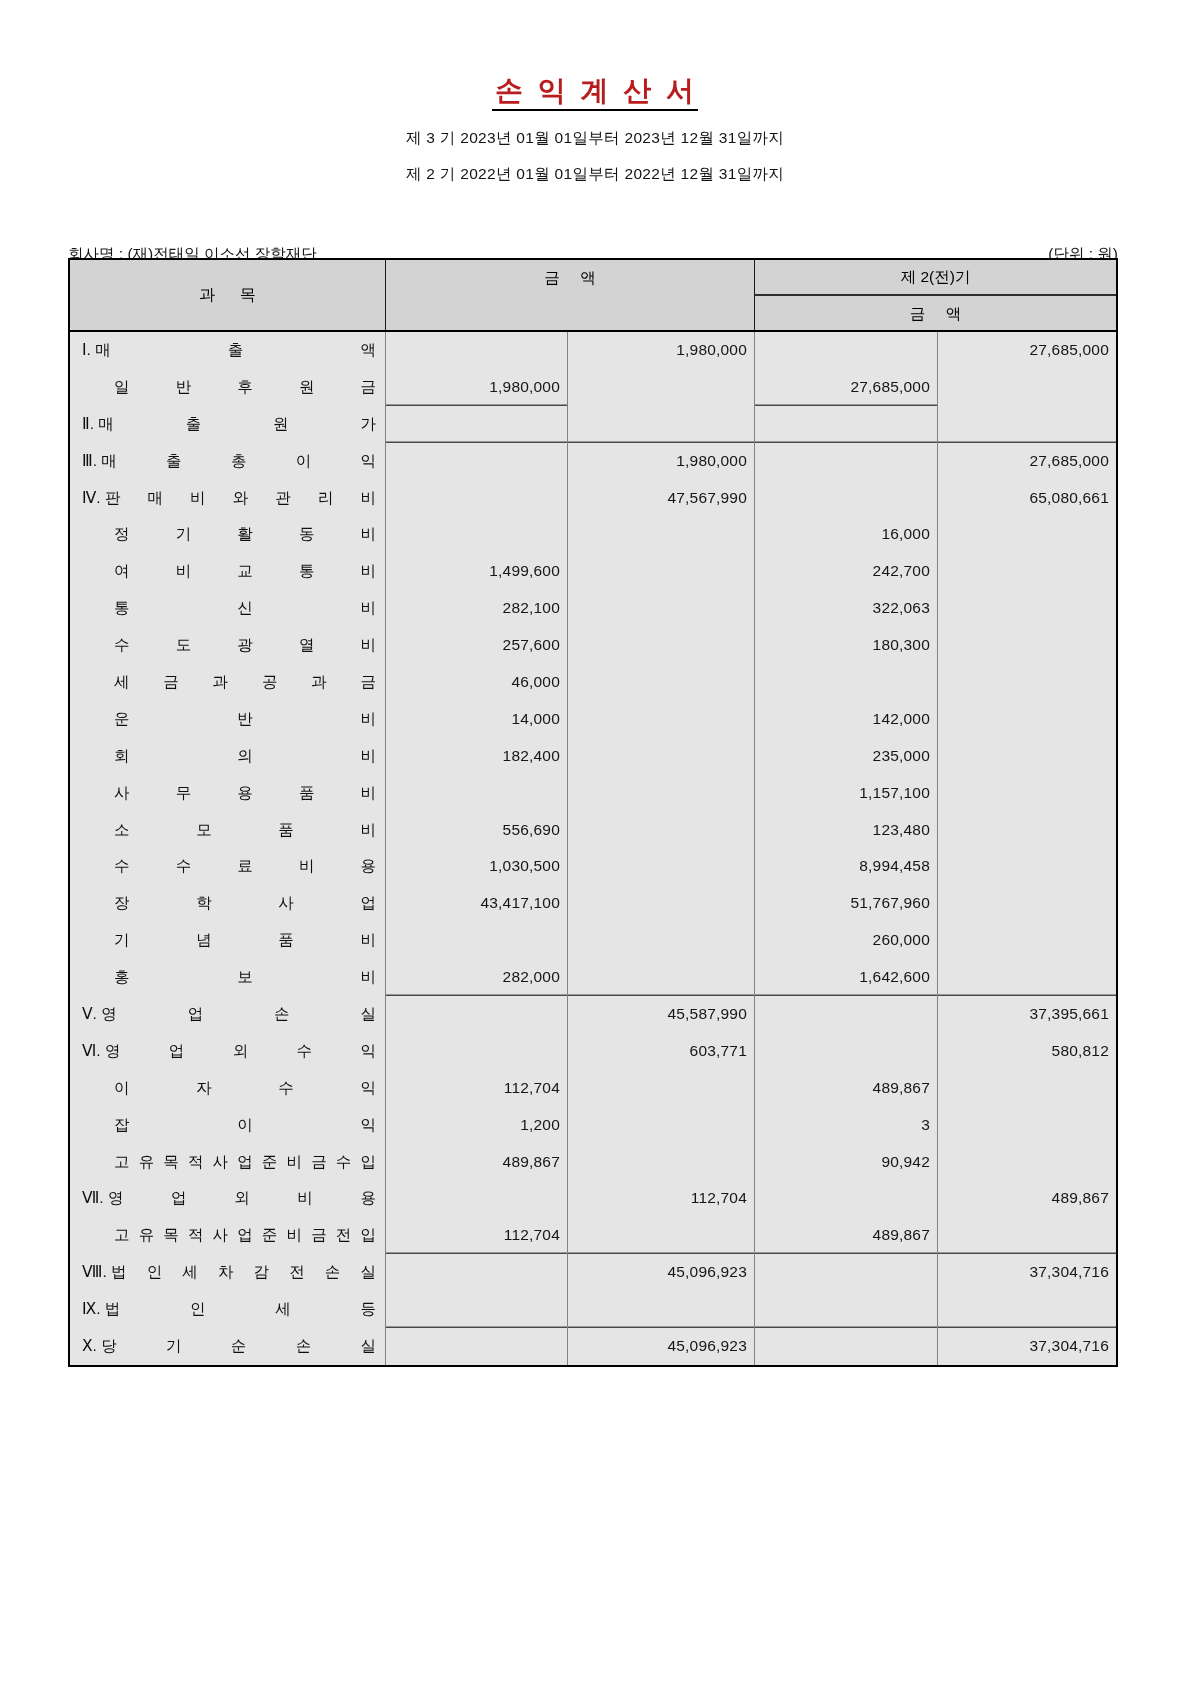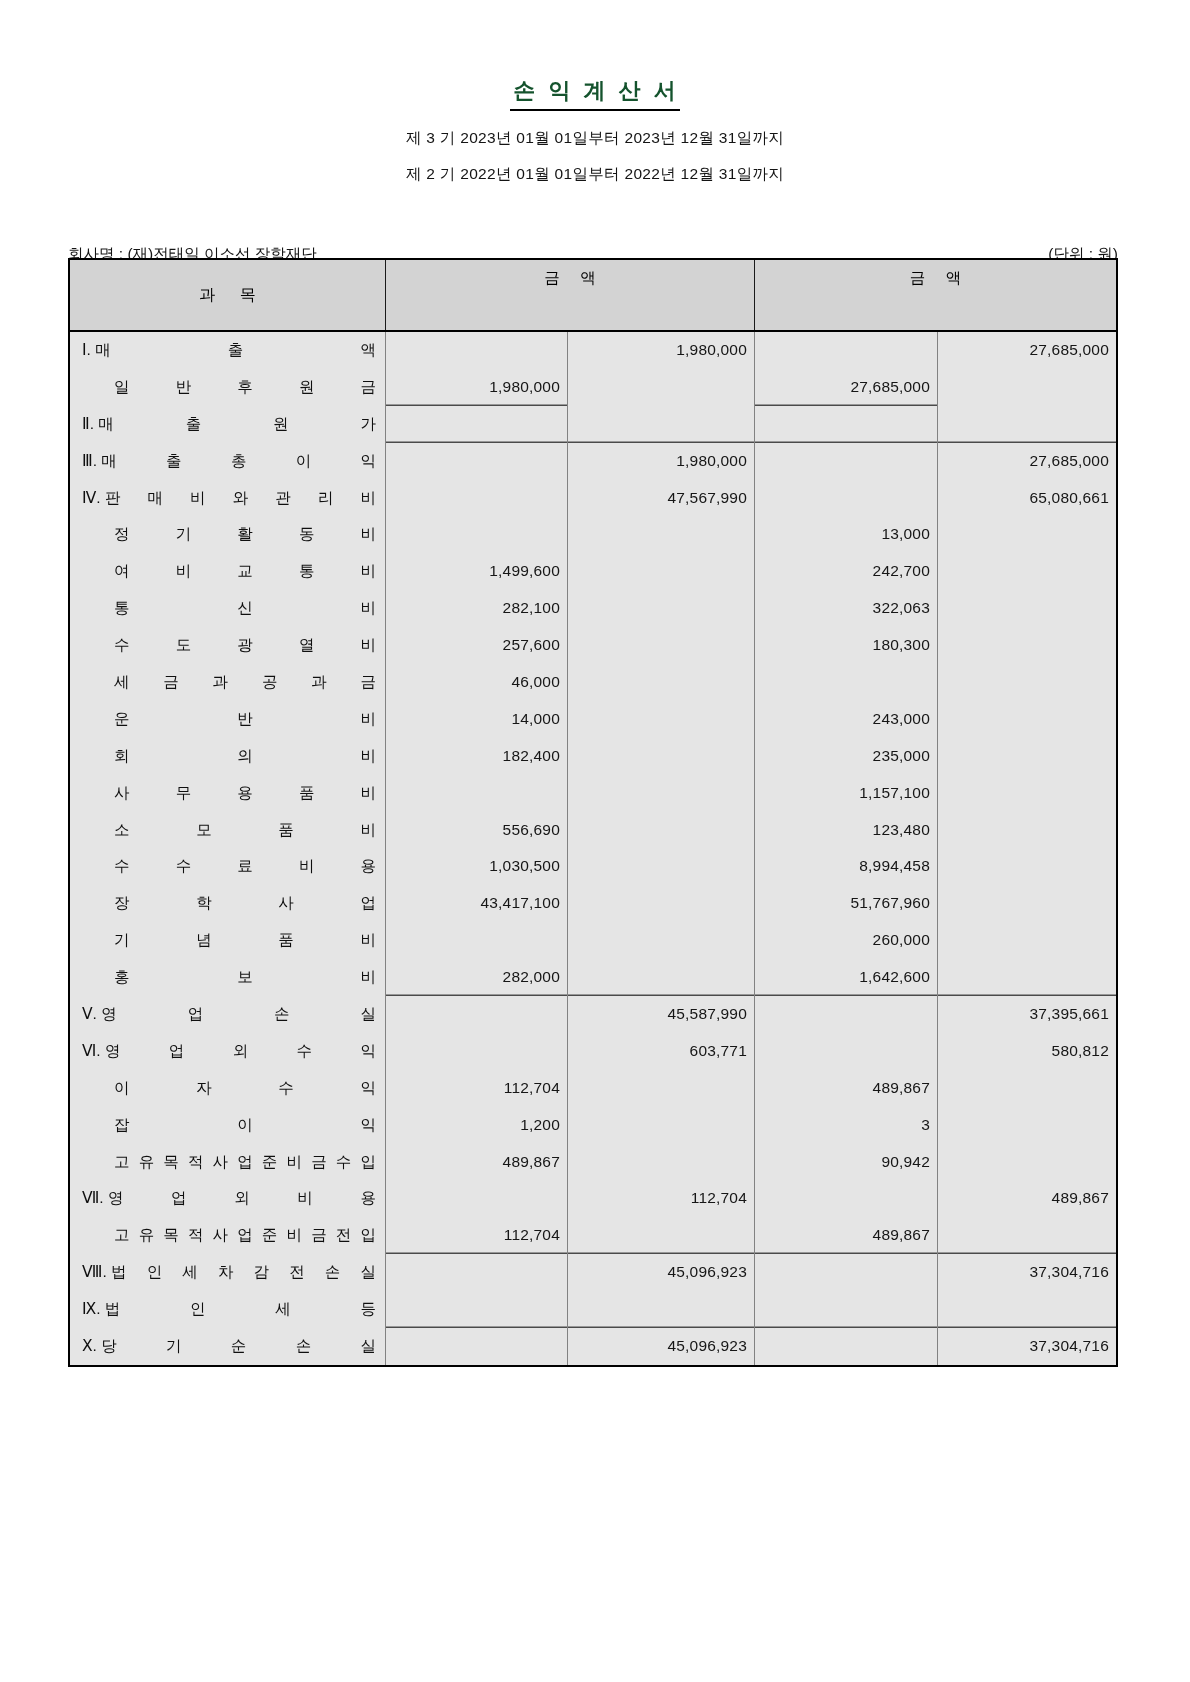--- a/index.html
+++ b/index.html
@@ -4,22 +4,22 @@
 <style>
   html,body{margin:0;padding:0;}
   body{
     width:1190px;height:1682px;position:relative;background:#ffffff;
     font-family:"Liberation Sans","DejaVu Sans",sans-serif;
     color:#1b1b1b;-webkit-font-smoothing:antialiased;
   }
   
   .doc-title-wrap{position:absolute;top:74px;left:0;right:0;text-align:center;}
   .doc-title{
-    display:inline-block;font-size:22px;font-weight:bold;letter-spacing:1px;
-    word-spacing:5px;color:#14532d;border-bottom:2.5px solid #000;padding:0 3px 1px 3px;
+    display:inline-block;font-size:28px;font-weight:bold;letter-spacing:1px;
+    word-spacing:5px;color:#b91c1c;border-bottom:2.5px solid #000;padding:0 3px 1px 3px;
     line-height:34px;
   }
   .period-line{position:absolute;left:0;right:0;text-align:center;font-size:15.5px;color:#141414;letter-spacing:.3px;}
   .period-line.p1{top:128px;}
   .period-line.p2{top:164px;}
   .company-row{
     position:absolute;left:68px;right:72px;top:212px;display:flex;
     justify-content:space-between;font-size:15.5px;color:#141414;margin-top:32px;
   }
   
@@ -71,20 +71,21 @@
 </div>
 
 <div class="fin-table">
   <div class="thead">
     <div class="th-account">과 목</div>
     <div class="th-periods">
       <div class="th-period p1">
         <div class="th-amount">금 액</div>
       </div>
       <div class="th-period p2">
+        <div class="th-name">제 2(전)기</div>
         <div class="th-amount">금 액</div>
       </div>
     </div>
   </div>
   <div class="tbody" id="tbody">
       <div class="row">
     <div class="cell c1 lbl"><span>Ⅰ. 매</span><span>출</span><span>액</span></div>
     <div class="cell c2 amt"></div>
     <div class="cell c3 amt">1,980,000</div>
     <div class="cell c4 amt"></div>
@@ -115,21 +116,21 @@
     <div class="cell c1 lbl"><span>Ⅳ. 판</span><span>매</span><span>비</span><span>와</span><span>관</span><span>리</span><span>비</span></div>
     <div class="cell c2 amt"></div>
     <div class="cell c3 amt">47,567,990</div>
     <div class="cell c4 amt"></div>
     <div class="cell c5 amt">65,080,661</div>
   </div>
       <div class="row">
     <div class="cell c1 lbl ind"><span>정</span><span>기</span><span>활</span><span>동</span><span>비</span></div>
     <div class="cell c2 amt"></div>
     <div class="cell c3 amt"></div>
-    <div class="cell c4 amt">13,000</div>
+    <div class="cell c4 amt">16,000</div>
     <div class="cell c5 amt"></div>
   </div>
       <div class="row">
     <div class="cell c1 lbl ind"><span>여</span><span>비</span><span>교</span><span>통</span><span>비</span></div>
     <div class="cell c2 amt">1,499,600</div>
     <div class="cell c3 amt"></div>
     <div class="cell c4 amt">242,700</div>
     <div class="cell c5 amt"></div>
   </div>
       <div class="row">
@@ -150,21 +151,21 @@
     <div class="cell c1 lbl ind"><span>세</span><span>금</span><span>과</span><span>공</span><span>과</span><span>금</span></div>
     <div class="cell c2 amt">46,000</div>
     <div class="cell c3 amt"></div>
     <div class="cell c4 amt"></div>
     <div class="cell c5 amt"></div>
   </div>
       <div class="row">
     <div class="cell c1 lbl ind"><span>운</span><span>반</span><span>비</span></div>
     <div class="cell c2 amt">14,000</div>
     <div class="cell c3 amt"></div>
-    <div class="cell c4 amt">243,000</div>
+    <div class="cell c4 amt">142,000</div>
     <div class="cell c5 amt"></div>
   </div>
       <div class="row">
     <div class="cell c1 lbl ind"><span>회</span><span>의</span><span>비</span></div>
     <div class="cell c2 amt">182,400</div>
     <div class="cell c3 amt"></div>
     <div class="cell c4 amt">235,000</div>
     <div class="cell c5 amt"></div>
   </div>
       <div class="row">

